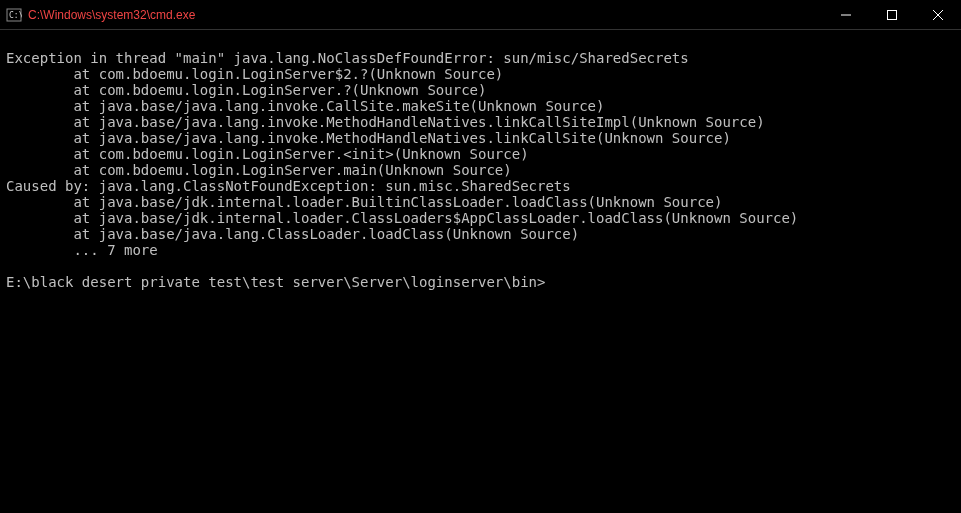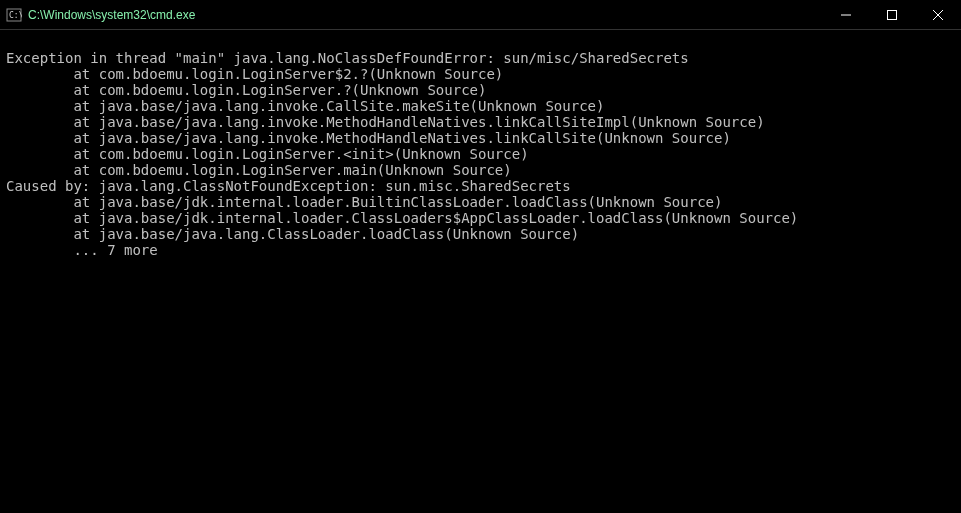--- a/index.html
+++ b/index.html
@@ -33,21 +33,21 @@
       height: 16px;
       display: flex;
       align-items: center;
       justify-content: center;
     }
     .cmd-icon svg {
       width: 16px;
       height: 16px;
     }
     .title-text {
-      color: #86efac;
+      color: #ef4444;
       font-size: 12px;
       font-family: 'Segoe UI', Tahoma, sans-serif;
     }
     .titlebar-right {
       display: flex;
       height: 100%;
     }
     .win-btn {
       width: 46px;
       height: 100%;
@@ -121,13 +121,13 @@
         at java.base/java.lang.invoke.MethodHandleNatives.linkCallSiteImpl(Unknown Source)
         at java.base/java.lang.invoke.MethodHandleNatives.linkCallSite(Unknown Source)
         at com.bdoemu.login.LoginServer.&lt;init&gt;(Unknown Source)
         at com.bdoemu.login.LoginServer.main(Unknown Source)
 Caused by: java.lang.ClassNotFoundException: sun.misc.SharedSecrets
         at java.base/jdk.internal.loader.BuiltinClassLoader.loadClass(Unknown Source)
         at java.base/jdk.internal.loader.ClassLoaders$AppClassLoader.loadClass(Unknown Source)
         at java.base/java.lang.ClassLoader.loadClass(Unknown Source)
         ... 7 more
 </span>
-<span class="cursor"></span></div>
+<span>E:\black desert private test\test server\Server\loginserver\bin&gt;</span><span class="cursor"></span></div>
 
 </body></html>

